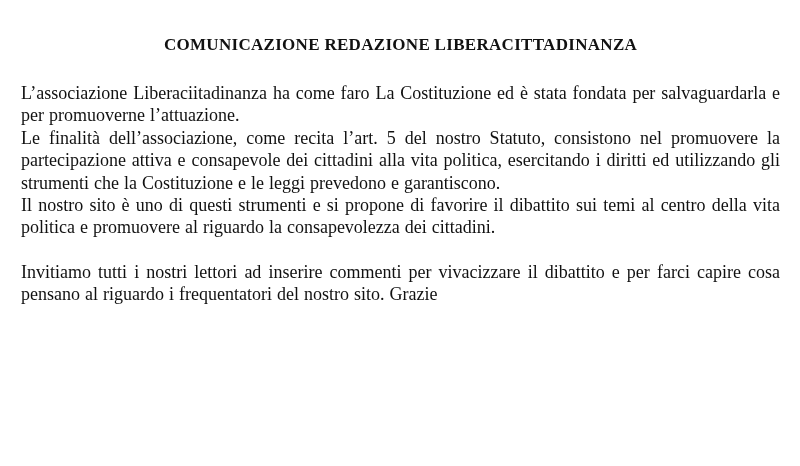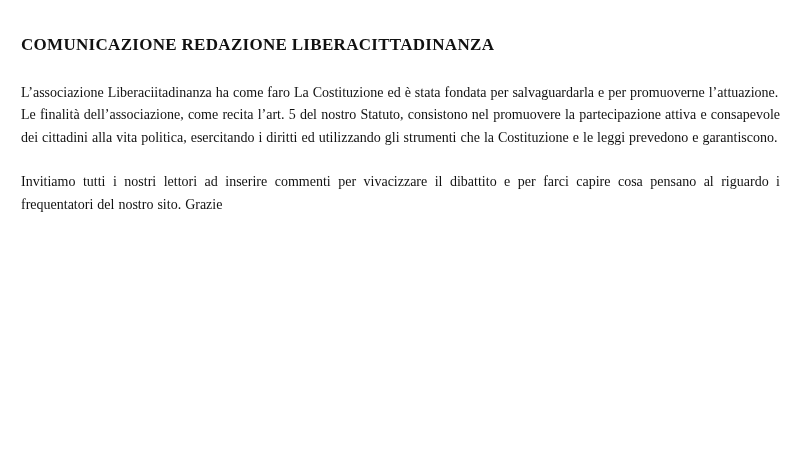--- a/index.html
+++ b/index.html
@@ -13,28 +13,29 @@
     height: 466px;
     background: #ffffff;
     overflow: hidden;
     box-sizing: border-box;
     padding: 34px 20px 0 21px;
     font-family: "Liberation Serif", "DejaVu Serif", serif;
     color: #111111;
   }
   .doc-title {
     margin: 0 0 26px 0;
+    text-align: center;
     font-size: 17px;
     line-height: 22px;
     font-weight: bold;
     letter-spacing: 0.3px;
     color: #111111;
   }
   .doc-body {
-    font-size: 14px;
+    font-size: 18px;
     line-height: 22.4px;
   }
   .block {
     margin: 0 0 22px 0;
   }
   .block p {
     margin: 0;
     text-align: justify;
     text-justify: inter-word;
     hyphens: none;
@@ -46,20 +47,21 @@
 
 <div class="page">
 
   <h1 class="doc-title">COMUNICAZIONE REDAZIONE LIBERACITTADINANZA</h1>
 
   <div class="doc-body">
 
     <div class="block">
       <p>L’associazione Liberaciitadinanza ha come faro La Costituzione ed è stata fondata per salvaguardarla e per promuoverne l’attuazione.</p>
       <p>Le finalità dell’associazione, come recita l’art. 5 del nostro Statuto, consistono nel promuovere la partecipazione attiva e consapevole dei cittadini alla vita politica, esercitando i diritti ed utilizzando gli strumenti che la Costituzione e le leggi prevedono e garantiscono.</p>
+      <p>Il nostro sito è uno di questi strumenti e si propone di favorire il dibattito sui temi al centro della  vita politica e promuovere al riguardo la consapevolezza dei cittadini.</p>
     </div>
 
     <div class="block">
     </div>
 
     <div class="block">
       <p>Invitiamo tutti i nostri lettori ad inserire commenti per vivacizzare il dibattito e per farci capire cosa pensano al riguardo i frequentatori del nostro sito. Grazie</p>
     </div>
 
   </div>

